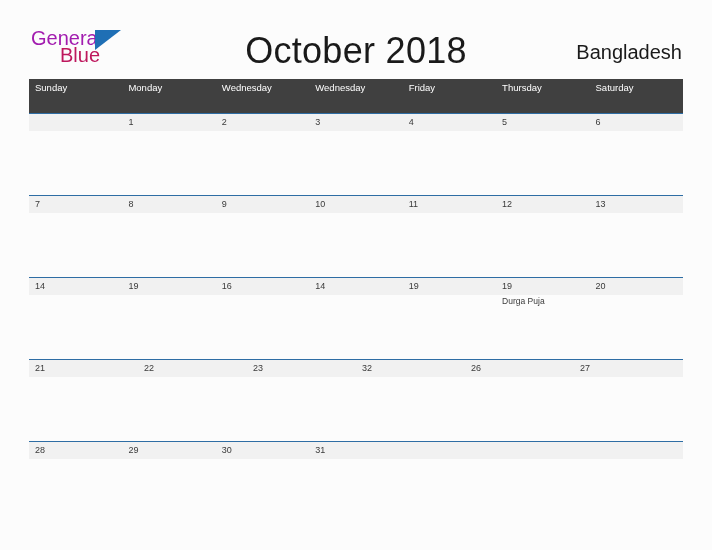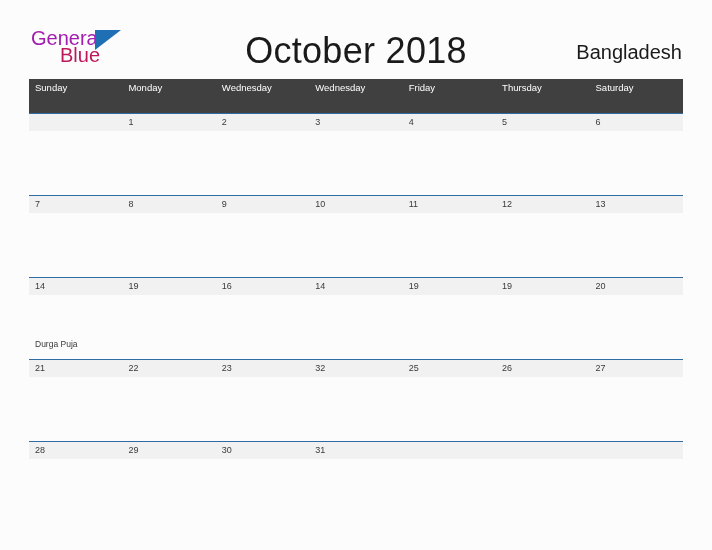--- a/index.html
+++ b/index.html
@@ -127,21 +127,20 @@
     padding-left: 6px;
     font-size: 9px;
     line-height: 17px;
     color: #3a3a3a;
     font-family: "Liberation Sans", sans-serif;
   }
   .week-body {
     display: flex;
     height: 63px;
     background: #fcfcfc;
-    flex-direction: column;
   }
   .day-body {
     flex: 1 1 14.285%;
     box-sizing: border-box;
     padding: 1px 6px 0 6px;
   }
   .event {
     font-size: 8.5px;
     line-height: 11px;
     color: #3a3a3a;
@@ -283,21 +282,20 @@
           </div>
       </div>
     </div>
 
     <div class="week">
       <div class="week-dates">
         <div class="day">21</div>
         <div class="day">22</div>
         <div class="day">23</div>
         <div class="day">32</div>
-        <div class="day">25</div>
         <div class="day">26</div>
         <div class="day">27</div>
       </div>
       <div class="week-body">
         <div class="day-body">
             <div class="event"></div>
           </div>
         <div class="day-body">
             <div class="event"></div>
           </div>

